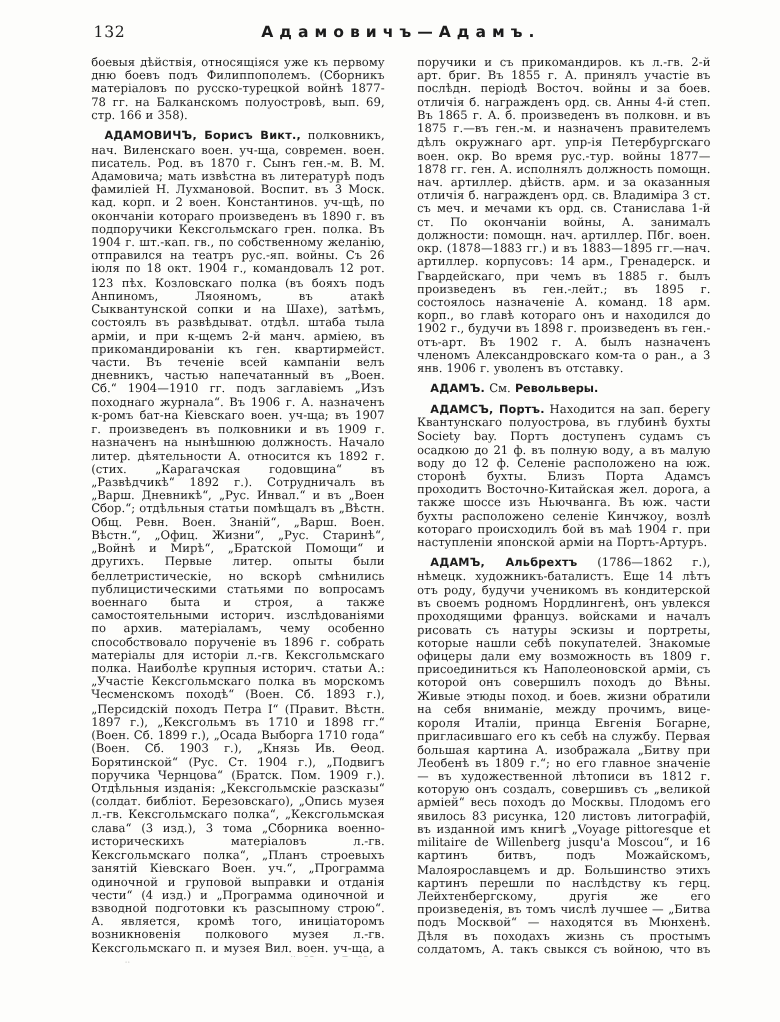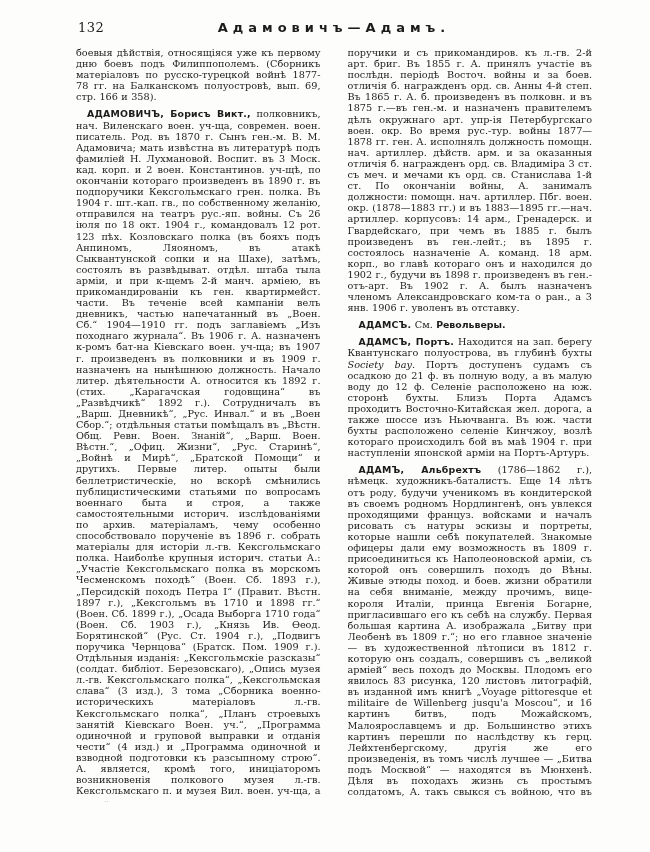--- a/index.html
+++ b/index.html
@@ -50,21 +50,21 @@
     font-size: 9.4px;
     letter-spacing: 0.2px;
     margin-top: 16px;
   }
   .see-ref {
     font-family: "DejaVu Sans", sans-serif;
     font-weight: bold;
     font-size: 9.4px;
     margin-top: 37px;
   }
-  .ital { font-style: italic; }
+  .ital { }
   .scan-speck {
     position: absolute; left: 104px; top: 801px;
     width: 5px; height: 2px;
     color: #b9b9b4; font-size: 7px; line-height: 2px;
   }
 </style>
 </head>
 <body>
 
 <div class="page">
@@ -75,21 +75,21 @@
   <div class="columns">
 
     <div class="col">
       <p class="cont"><span>боевыя дѣйствія, относящіяся уже къ первому дню боевъ подъ Филиппополемъ. (Сборникъ матеріаловъ по русско-турецкой войнѣ 1877-78 гг. на Балканскомъ полуостровѣ, вып. 69, стр. 166 и 358).</span></p>
       <p class="entry"><b class="headword">АДАМОВИЧЪ, Борисъ Викт.,</b><span> полковникъ, нач. Виленскаго воен. уч-ща, современ. воен. писатель. Род. въ 1870 г. Сынъ ген.-м. В. М. Адамовича; мать извѣстна въ литературѣ подъ фамиліей Н. Лухмановой. Воспит. въ 3 Моск. кад. корп. и 2 воен. Константинов. уч-щѣ, по окончаніи котораго произведенъ въ 1890 г. въ подпоручики Кексгольмскаго грен. полка. Въ 1904 г. шт.-кап. гв., по собственному желанію, отправился на театръ рус.-яп. войны. Съ 26 іюля по 18 окт. 1904 г., командовалъ 12 рот. 123 пѣх. Козловскаго полка (въ бояхъ подъ Анпиномъ, Ляояномъ, въ атакѣ Сыквантунской сопки и на Шахе), затѣмъ, состоялъ въ развѣдыват. отдѣл. штаба тыла арміи, и при к-щемъ 2-й манч. арміею, въ прикомандированіи къ ген. квартирмейст. части. Въ теченіе всей кампаніи велъ дневникъ, частью напечатанный въ „Воен. Сб.“ 1904—1910 гг. подъ заглавіемъ „Изъ походнаго журнала“. Въ 1906 г. А. назначенъ к-ромъ бат-на Кіевскаго воен. уч-ща; въ 1907 г. произведенъ въ полковники и въ 1909 г. назначенъ на нынѣшнюю должность. Начало литер. дѣятельности А. относится къ 1892 г. (стих. „Карагачская годовщина“ въ „Развѣдчикѣ“ 1892 г.). Сотрудничалъ въ „Варш. Дневникѣ“, „Рус. Инвал.“ и въ „Воен Сбор.“; отдѣльныя статьи помѣщалъ въ „Вѣстн. Общ. Ревн. Воен. Знаній“, „Варш. Воен. Вѣстн.“, „Офиц. Жизни“, „Рус. Старинѣ“, „Войнѣ и Мирѣ“, „Братской Помощи“ и другихъ. Первые литер. опыты были беллетристическіе, но вскорѣ смѣнились публицистическими статьями по вопросамъ военнаго быта и строя, а также самостоятельными историч. изслѣдованіями по архив. матеріаламъ, чему особенно способствовало порученіе въ 1896 г. собрать матеріалы для исторіи л.-гв. Кексгольмскаго полка. Наиболѣе крупныя историч. статьи А.: „Участіе Кексгольмскаго полка въ морскомъ Чесменскомъ походѣ“ (Воен. Сб. 1893 г.), „Персидскій походъ Петра I“ (Правит. Вѣстн. 1897 г.), „Кексгольмъ въ 1710 и 1898 гг.“ (Воен. Сб. 1899 г.), „Осада Выборга 1710 года“ (Воен. Сб. 1903 г.), „Князь Ив. Ѳеод. Борятинской“ (Рус. Ст. 1904 г.), „Подвигъ поручика Чернцова“ (Братск. Пом. 1909 г.). Отдѣльныя изданія: „Кексгольмскіе разсказы“ (солдат. библіот. Березовскаго), „Опись музея л.-гв. Кексгольмскаго полка“, „Кексгольмская слава“ (3 изд.), 3 тома „Сборника военно-историческихъ матеріаловъ л.-гв. Кексгольмскаго полка“, „Планъ строевыхъ занятій Кіевскаго Воен. уч.“, „Программа одиночной и груповой выправки и отданія чести“ (4 изд.) и „Программа одиночной и взводной подготовки къ разсыпному строю“. А. является, кромѣ того, иниціаторомъ возникновенія полкового музея л.-гв. Кексгольмскаго п. и музея Вил. воен. уч-ща, а также однимъ изъ учредителей Имп. В.-Ист. Общ-ва.</span></p>
 
     </div>
 
     <div class="col">
       <p class="cont"><span>поручики и съ прикомандиров. къ л.-гв. 2-й арт. бриг. Въ 1855 г. А. принялъ участіе въ послѣдн. періодѣ Восточ. войны и за боев. отличія б. награжденъ орд. св. Анны 4-й степ. Въ 1865 г. А. б. произведенъ въ полковн. и въ 1875 г.—въ ген.-м. и назначенъ правителемъ дѣлъ окружнаго арт. упр-ія Петербургскаго воен. окр. Во время рус.-тур. войны 1877—1878 гг. ген. А. исполнялъ должность помощн. нач. артиллер. дѣйств. арм. и за оказанныя отличія б. награжденъ орд. св. Владиміра 3 ст. съ меч. и мечами къ орд. св. Станислава 1-й ст. По окончаніи войны, А. занималъ должности: помощн. нач. артиллер. Пбг. воен. окр. (1878—1883 гг.) и въ 1883—1895 гг.—нач. артиллер. корпусовъ: 14 арм., Гренадерск. и Гвардейскаго, при чемъ въ 1885 г. былъ произведенъ въ ген.-лейт.; въ 1895 г. состоялось назначеніе А. команд. 18 арм. корп., во главѣ котораго онъ и находился до 1902 г., будучи въ 1898 г. произведенъ въ ген.-отъ-арт. Въ 1902 г. А. былъ назначенъ членомъ Александровскаго ком-та о ран., а 3 янв. 1906 г. уволенъ въ отставку.</span></p>
-      <p class="entry"><b class="headword">АДАМСЪ.</b><span> См. </span><b class="see-ref">Револьверы.</b></p>
+      <p class="entry"><b class="headword">АДАМЪ.</b><span> См. </span><b class="see-ref">Револьверы.</b></p>
       <p class="entry"><b class="headword">АДАМСЪ, Портъ.</b><span> Находится на зап. берегу Квантунскаго полуострова, въ глубинѣ бухты </span><span class="ital">Society bay</span><span>. Портъ доступенъ судамъ съ осадкою до 21 ф. въ полную воду, а въ малую воду до 12 ф. Селеніе расположено на юж. сторонѣ бухты. Близъ Порта Адамсъ проходитъ Восточно-Китайская жел. дорога, а также шоссе изъ Ньючванга. Въ юж. части бухты расположено селеніе Кинчжоу, возлѣ котораго происходилъ бой въ маѣ 1904 г. при наступленіи японской арміи на Портъ-Артуръ.</span></p>
       <p class="entry"><b class="headword">АДАМЪ, Альбрехтъ</b><span> (1786—1862 г.), нѣмецк. художникъ-баталистъ. Еще 14 лѣтъ отъ роду, будучи ученикомъ въ кондитерской въ своемъ родномъ Нордлингенѣ, онъ увлекся проходящими француз. войсками и началъ рисовать съ натуры эскизы и портреты, которые нашли себѣ покупателей. Знакомые офицеры дали ему возможность въ 1809 г. присоединиться къ Наполеоновской арміи, съ которой онъ совершилъ походъ до Вѣны. Живые этюды поход. и боев. жизни обратили на себя вниманіе, между прочимъ, вице-короля Италіи, принца Евгенія Богарне, пригласившаго его къ себѣ на службу. Первая большая картина А. изображала „Битву при Леобенѣ въ 1809 г.“; но его главное значеніе — въ художественной лѣтописи въ 1812 г. которую онъ создалъ, совершивъ съ „великой арміей“ весь походъ до Москвы. Плодомъ его явилось 83 рисунка, 120 листовъ литографій, въ изданной имъ книгѣ „Voyage pittoresque et militaire de Willenberg jusqu'a Moscou“, и 16 картинъ битвъ, подъ Можайскомъ, Малоярославцемъ и др. Большинство этихъ картинъ перешли по наслѣдству къ герц. Лейхтенбергскому, другія же его произведенія, въ томъ числѣ лучшее — „Битва подъ Москвой“ — находятся въ Мюнхенѣ. Дѣля въ походахъ жизнь съ простымъ солдатомъ, А. такъ свыкся съ войною, что въ 1848 г., несмотря на свои 62 года, оставилъ домъ и снова пошелъ въ походъ съ ген. Радецкимъ въ Италію. Близкое знакомство съ изображаемой дѣйствительностью и безпристрастное отношеніе къ ней сдѣлали произведенія</span></p>
     </div>
 
   </div>
 
   <div class="scan-speck">··</div>
 
 </div>
 

